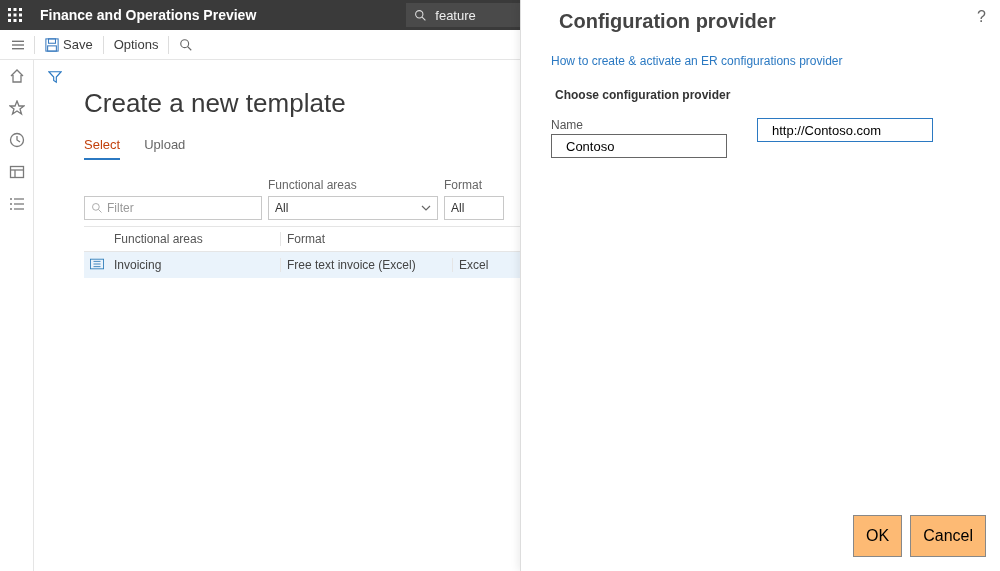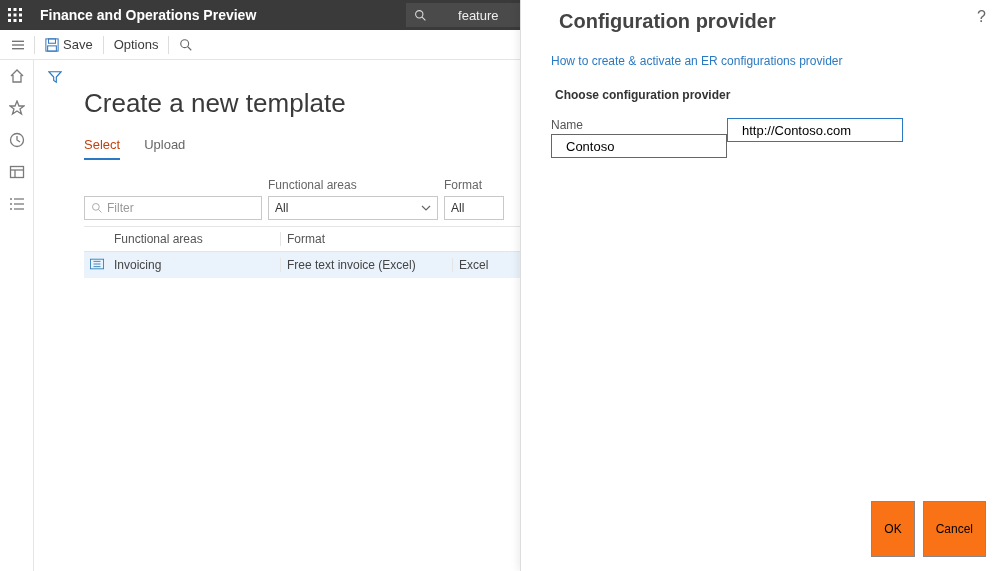--- a/index.html
+++ b/index.html
@@ -5,21 +5,21 @@
   * { box-sizing: border-box; font-family: "Segoe UI", Arial, sans-serif; }
   html, body { margin: 0; padding: 0; width: 1000px; height: 571px; overflow: hidden; background: #fff; color: #333; }
   
   
   .topbar { height: 30px; background: #3a3a3a; color: #fff; display: flex; align-items: center; }
   .waffle { width: 30px; height: 30px; display: flex; align-items: center; justify-content: center; cursor: pointer; }
   .waffle svg { fill: #fff; }
   .app-title { font-size: 14px; font-weight: 600; padding: 0 10px; }
   .search-wrap { margin-left: 140px; display: flex; align-items: center; background: #4a4a4a; height: 24px; padding: 0 8px; width: 130px; }
   .search-wrap svg { fill: #ddd; width: 13px; height: 13px; margin-right: 6px; }
-  .search-wrap input { background: transparent; border: none; outline: none; color: #eee; font-size: 13px; width: 90px; text-align: center; }
+  .search-wrap input { background: transparent; border: none; outline: none; color: #eee; font-size: 13px; width: 90px; }
   
   
   .actionbar { height: 30px; display: flex; align-items: center; padding: 0 4px; color: #3b3b3b; font-size: 13px; border-bottom: 1px solid #e5e5e5; }
   .actionbar .btn { display: flex; align-items: center; height: 28px; padding: 0 8px; cursor: pointer; }
   .hamburger { width: 28px; justify-content: center; }
   .hamburger svg { stroke: #555; }
   .save-ico { width: 14px; height: 14px; margin-right: 4px; }
   .divider { width: 1px; height: 18px; background: #ddd; margin: 0 2px; }
   .search-sm { width: 14px; height: 14px; fill: #666; }
   
@@ -60,27 +60,27 @@
   .sort-arrow { font-size: 11px; }
   .trow { display: flex; height: 26px; align-items: center; background: #eaf3fb; color: #444; }
   .row-ico { width: 14px; height: 12px; margin-left: 6px; }
   
   
   .panel { position: absolute; top: 0; right: 0; width: 480px; height: 571px; background: #fff; border-left: 1px solid #ddd; box-shadow: -2px 0 8px rgba(0,0,0,0.08); padding: 10px 30px 14px 30px; }
   .panel-title { font-size: 20px; font-weight: 600; color: #444; margin: 0 0 18px 8px; }
   .help-top { position: absolute; top: 8px; right: 14px; color: #666; font-size: 16px; cursor: pointer; }
   .panel-link { font-size: 12px; color: #2b79c2; cursor: pointer; display: inline-block; margin-bottom: 20px; }
   .panel-sub { font-size: 12px; font-weight: 600; color: #333; margin: 0 0 16px 4px; }
-  .fields { display: flex; }
+  .fields { display: flex; gap: 30px; }
   .field { flex: 0 0 176px; }
   .field-label { font-size: 12px; color: #555; margin-bottom: 2px; }
   .field input { width: 100%; height: 24px; border: 1px solid #666; padding: 0 14px; font-size: 13px; outline: none; }
   .field.active input { border: 1px solid #2b79c2; }
   .panel-footer { position: absolute; bottom: 14px; right: 14px; display: flex; gap: 8px; }
-  .pbtn { border: 1px solid #888; background: #f97316; font-size: 12px; padding: 20px 12px; cursor: pointer; }
+  .pbtn { border: 1px solid #888; background: #fdba74; font-size: 16px; padding: 11px 12px; cursor: pointer; }
 </style>
 </head>
 <body>
 
 <div class="topbar">
   <div class="waffle">
     <svg width="14" height="14" viewBox="0 0 14 14">
       <rect x="0" y="0" width="3" height="3"></rect>
         <rect x="5.5" y="0" width="3" height="3"></rect>
         <rect x="11" y="0" width="3" height="3"></rect>

